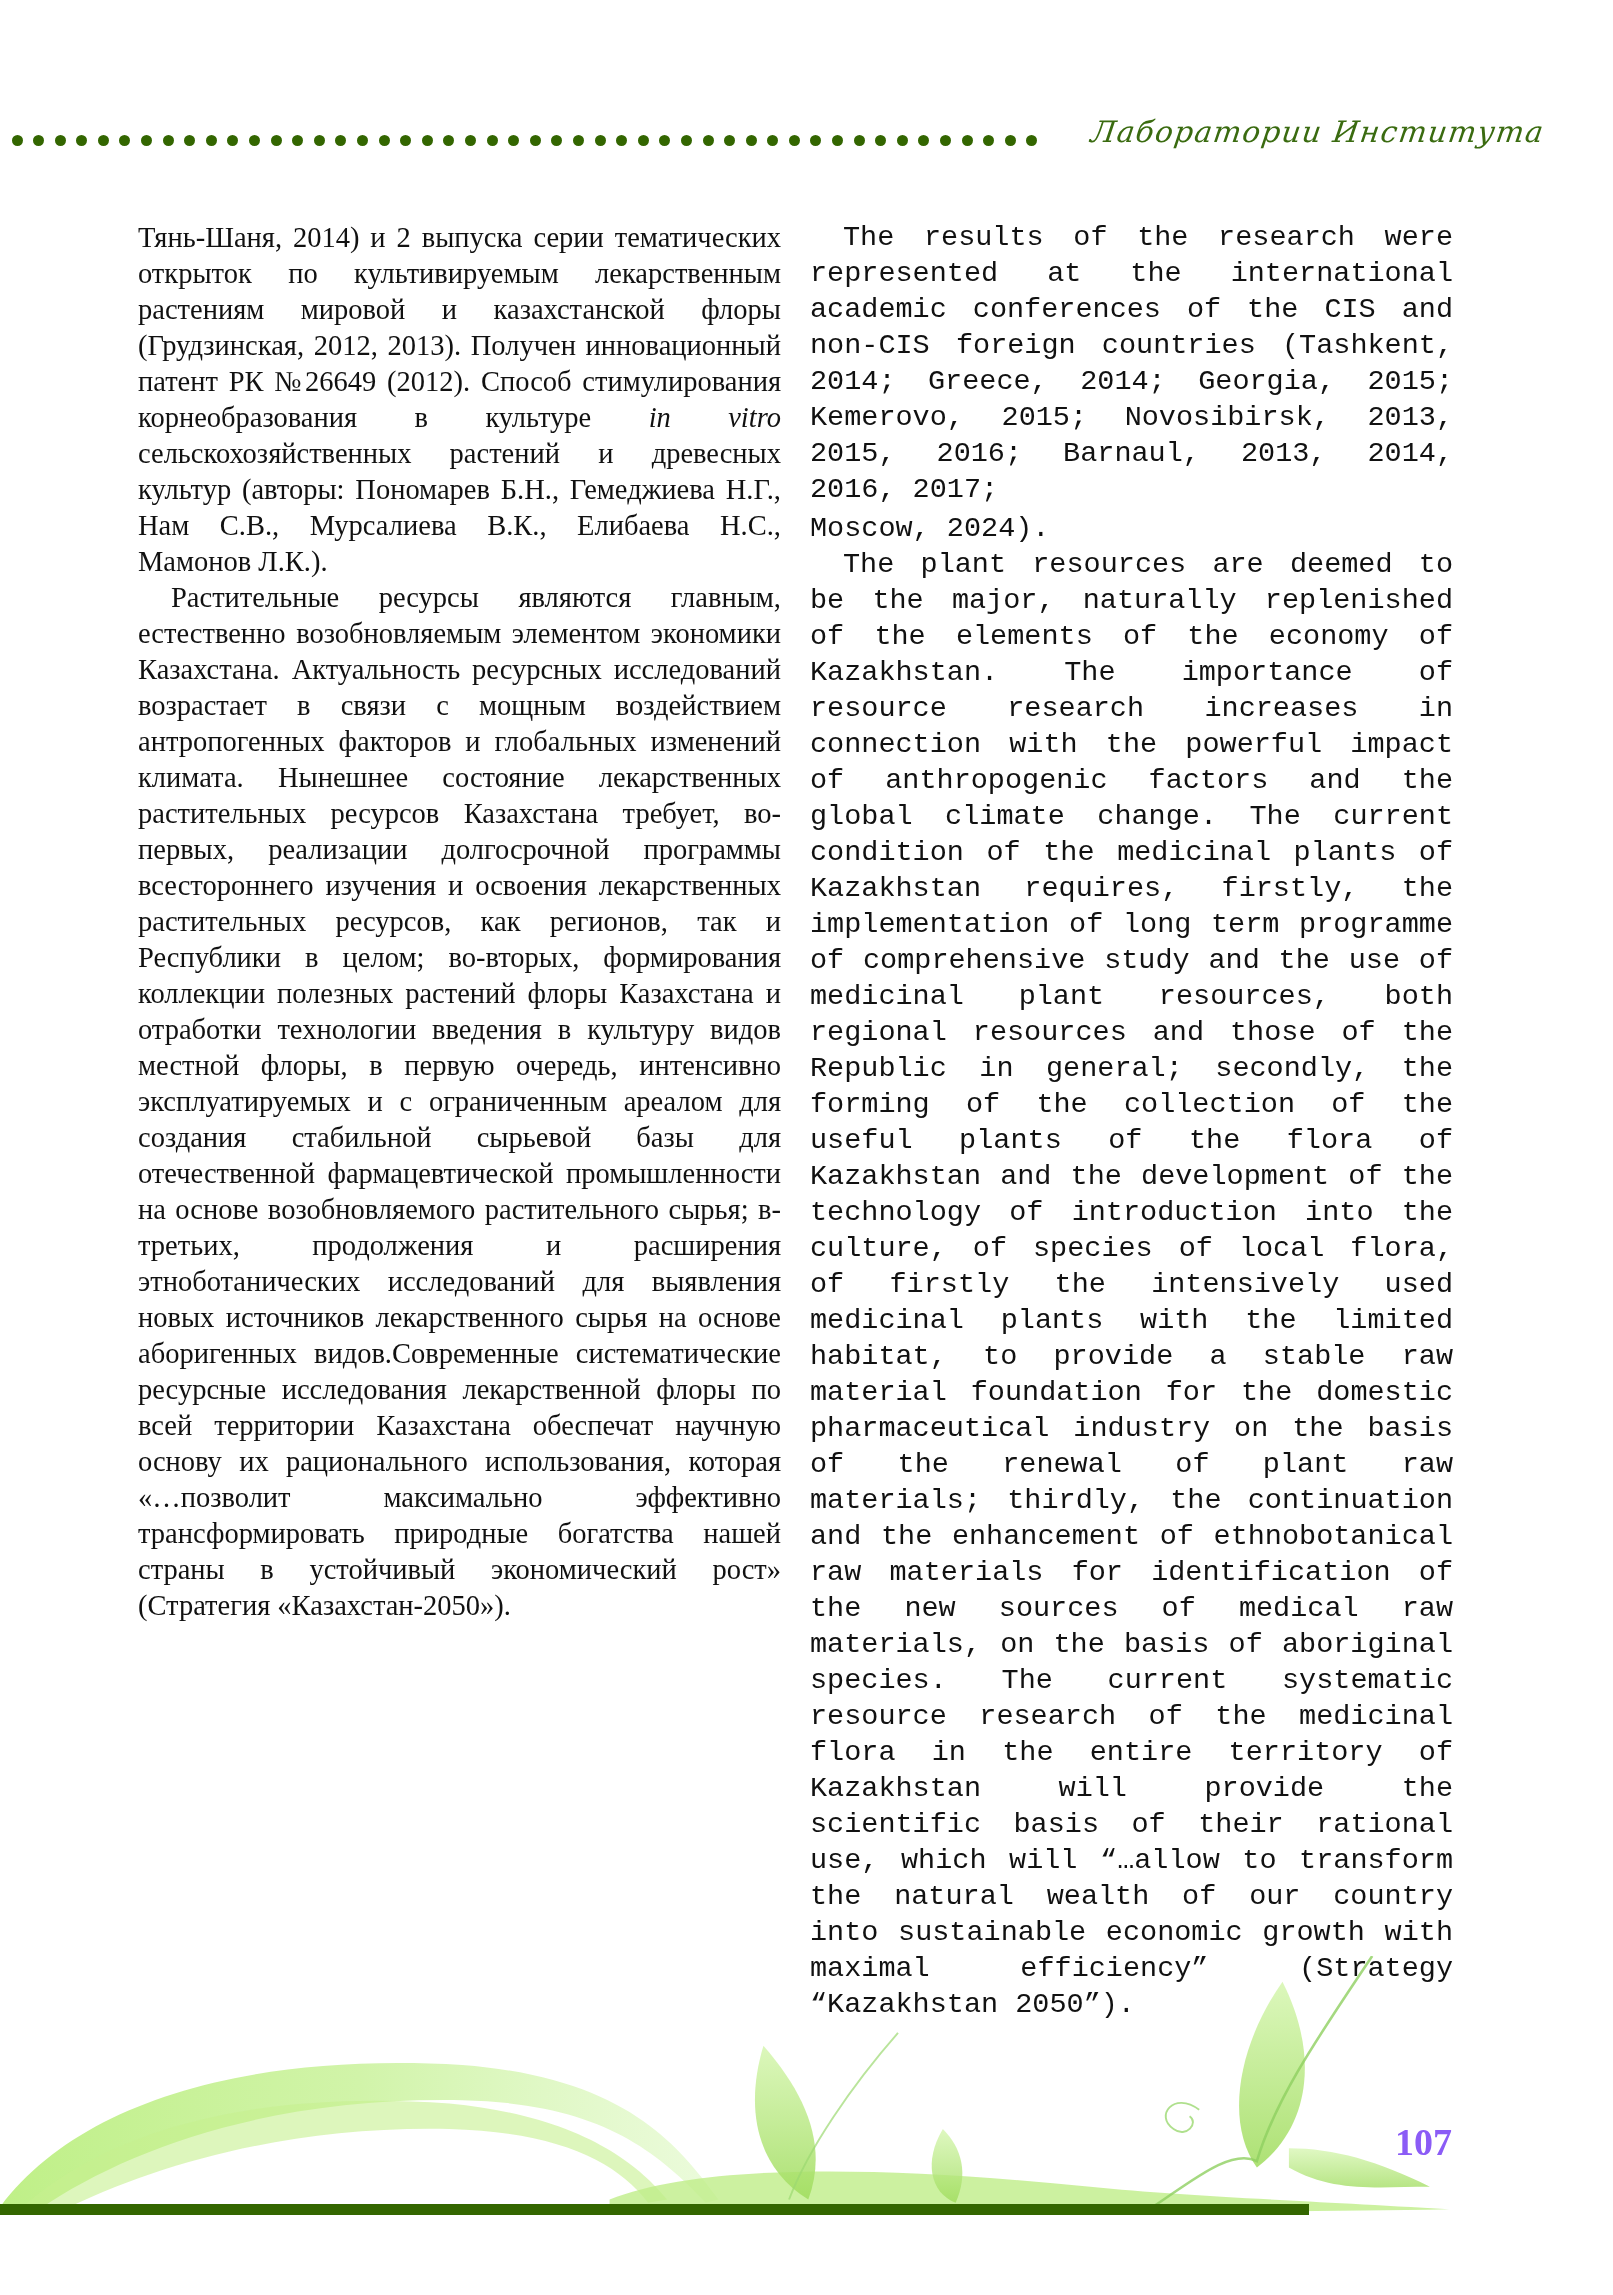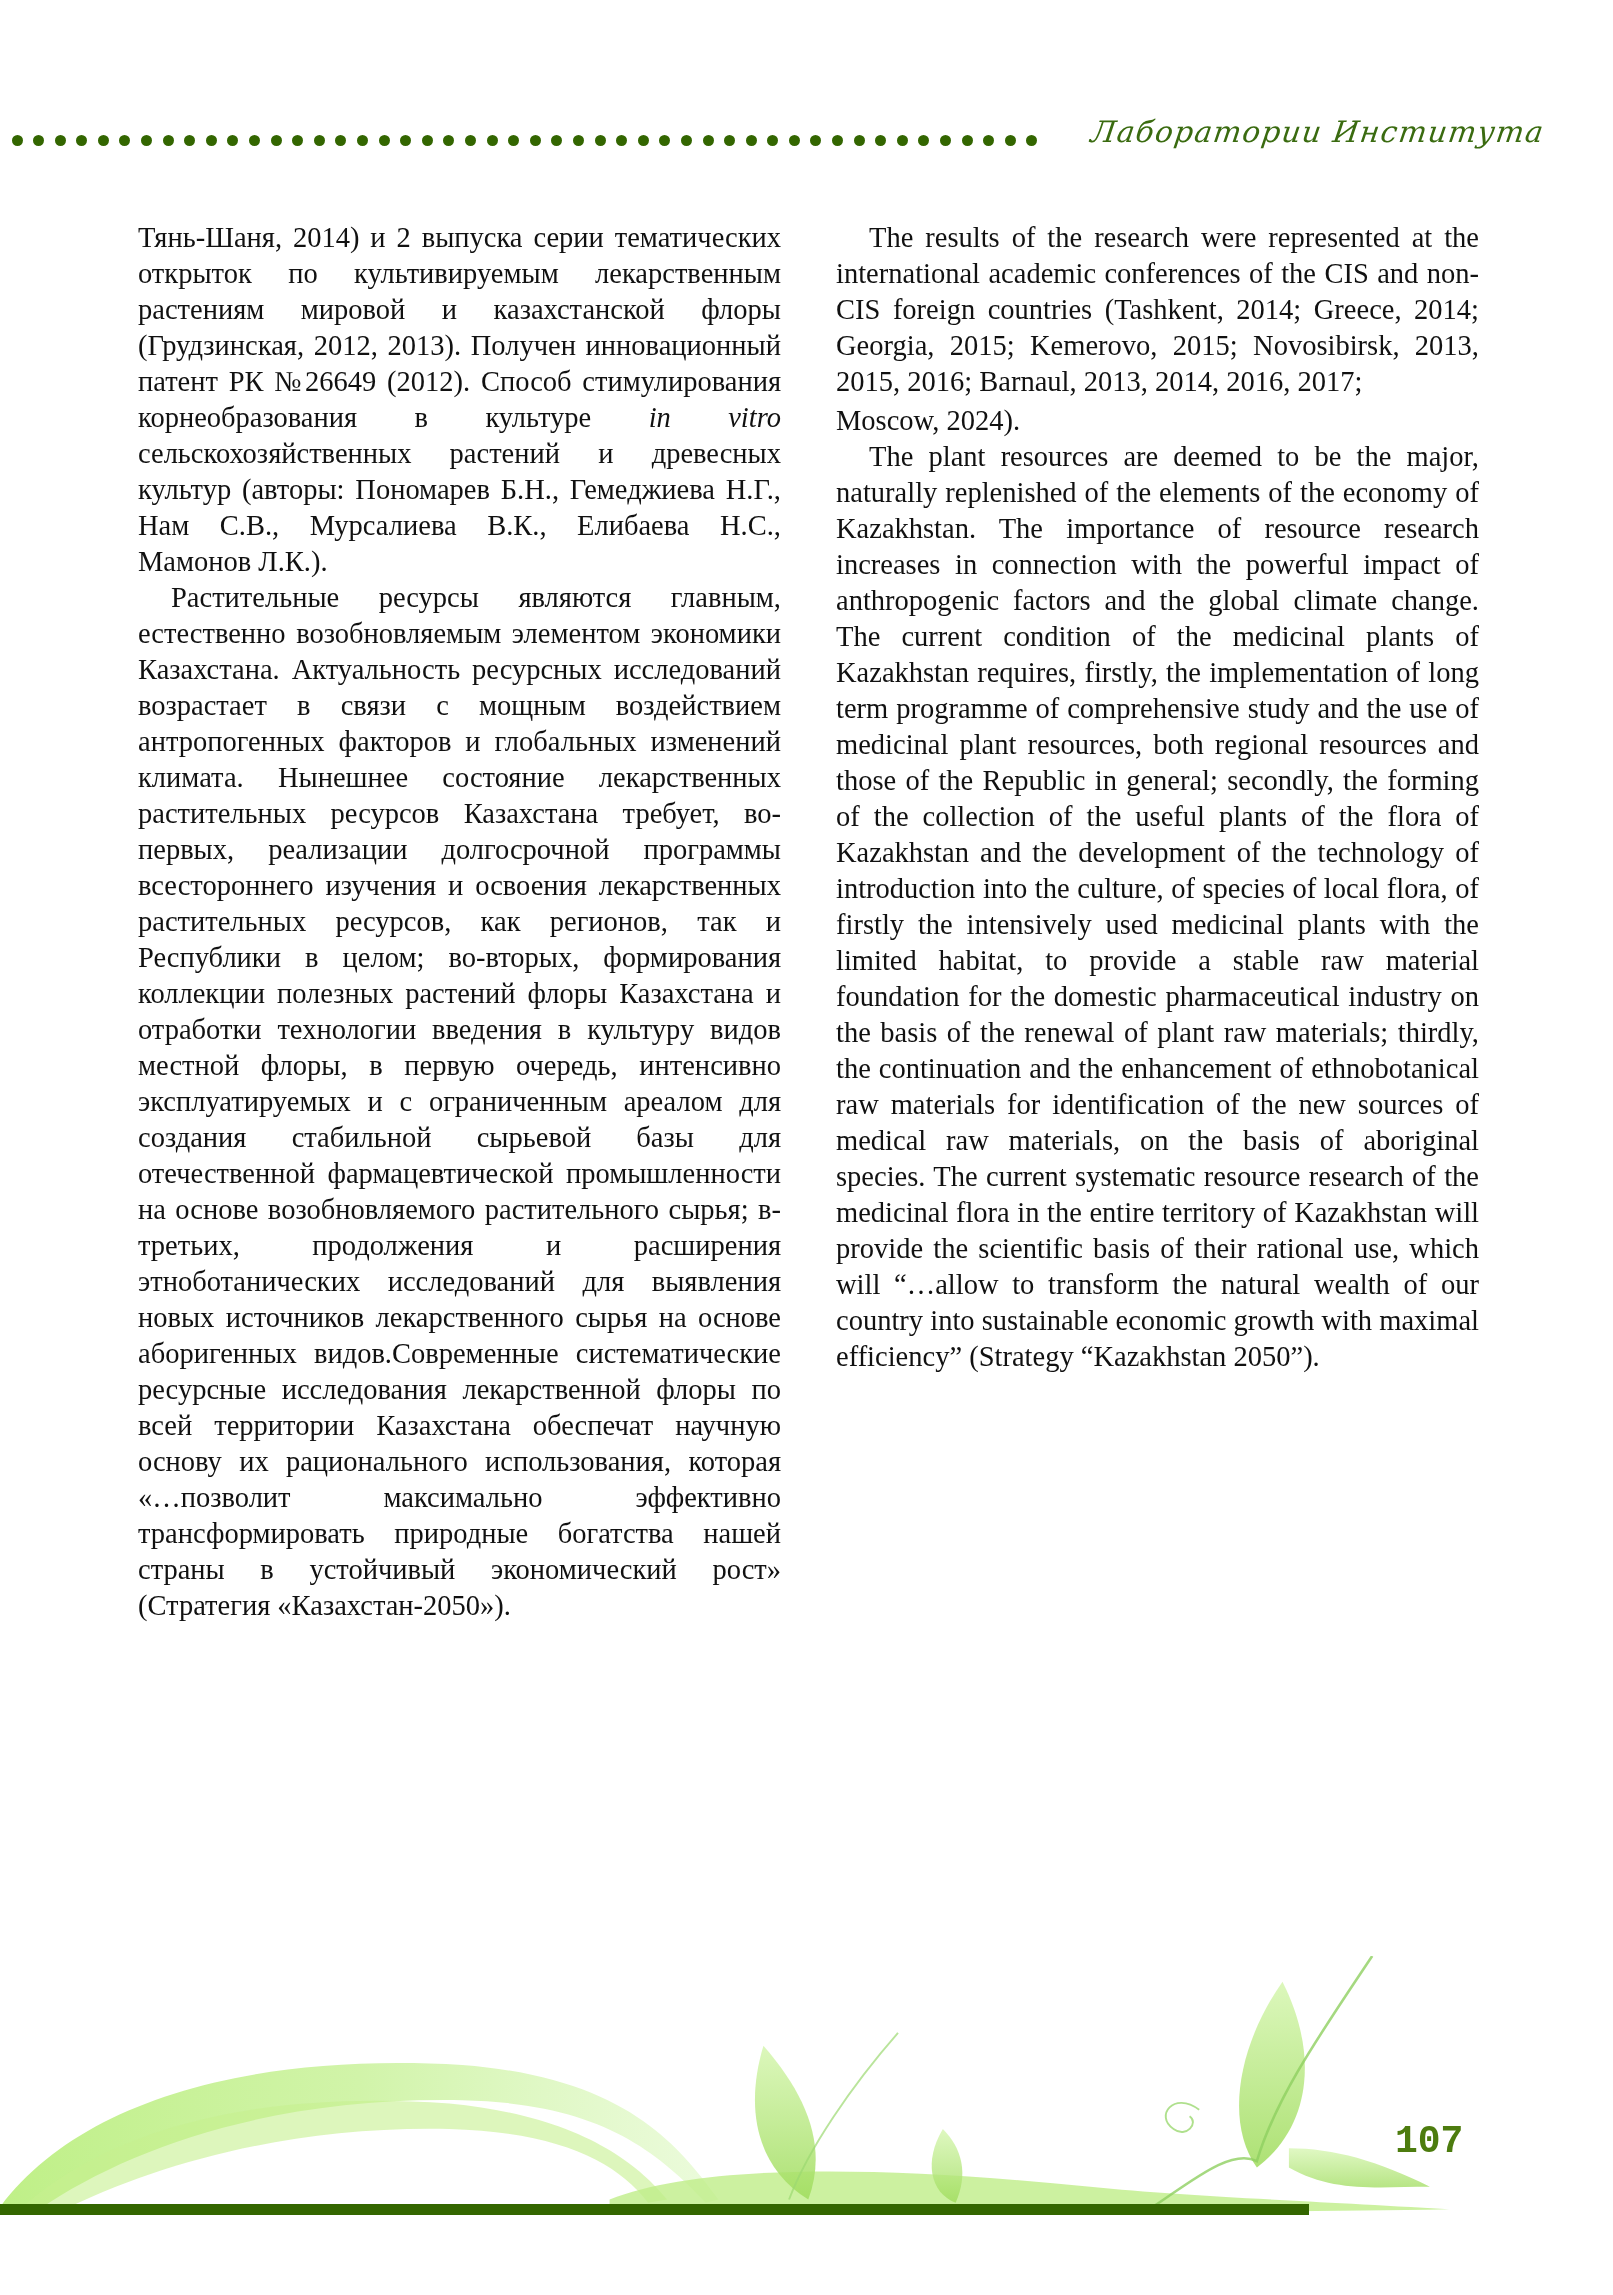--- a/index.html
+++ b/index.html
@@ -13,32 +13,32 @@
          margin-right: 10.6px; flex: 0 0 auto; }
   .running-title { position: absolute; left: 1090px; top: 115px; width: 398px; height: 51px;
                    font-family: "DejaVu Serif", serif; font-style: italic; font-size: 29.5px;
                    color: #3a6b10; letter-spacing: 1.3px; white-space: nowrap;
                    transform: skewX(-8deg); }
 
   
   .column { position: absolute; top: 220px; font-size: 28.5px; line-height: 36px;
             text-align: justify; hyphens: manual; }
   .col-left { left: 138px; width: 643px; }
-  .col-right { left: 836px; width: 643px; }
+  .col-right { left: 810px; width: 643px; font-family: Liberation Mono, monospace; }
   .para { margin: 0; text-indent: 33px; }
   .para.noindent { text-indent: 0; }
   .subhead { margin: 0; text-indent: 33px; font-style: italic; }
   .col-left .para, .col-left .subhead { letter-spacing: 0; }
   i.latin { }
 
   
   .footer-art { position: absolute; left: 0; top: 1956px; width: 1614px; height: 339px; }
   .page-number { position: absolute; left: 1395px; top: 2120px; width: 77px; height: 45px;
-                 font-family: Liberation Mono, monospace; font-weight: bold;
-                 font-size: 38px; color: #4d7c0f; }
+                 font-family: Liberation Serif, serif; font-weight: bold;
+                 font-size: 38px; color: #8b5cf6; }
   .footer-bar { position: absolute; left: 0; top: 2204px; width: 1309px; height: 11px;
                 background: #336600; }
 </style>
 </head>
 <body>
 
 <div class="header-dots" id="header-dots">
     <span class="dot" style="background: rgb(51, 102, 0);"></span>
     <span class="dot" style="background: rgb(51, 102, 0);"></span>
     <span class="dot" style="background: rgb(51, 102, 0);"></span>

